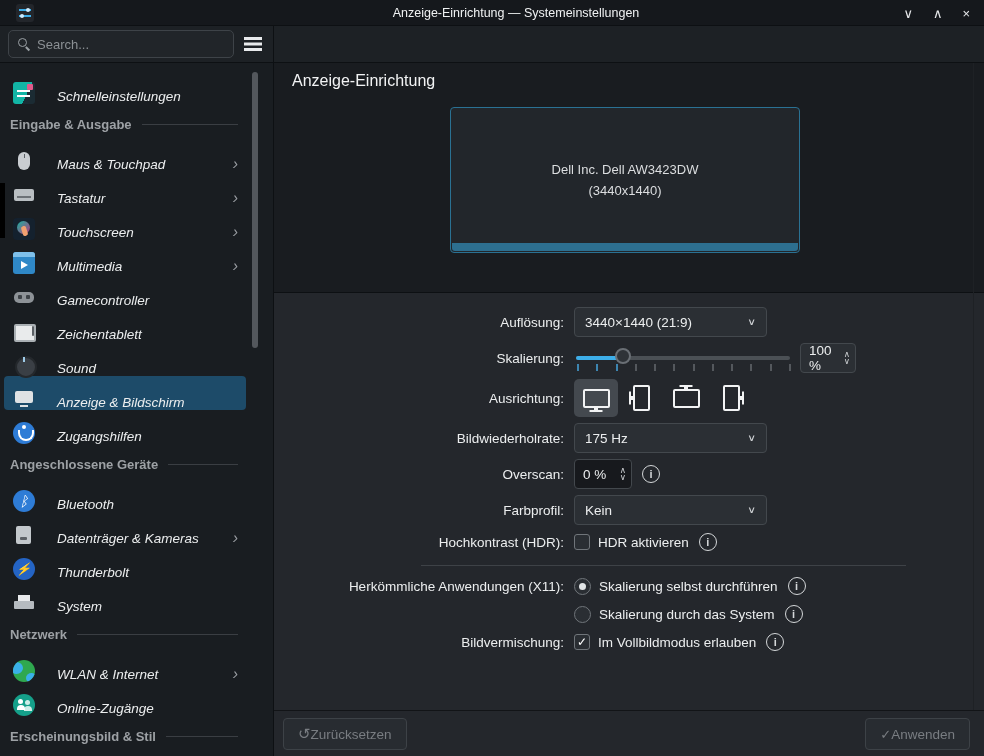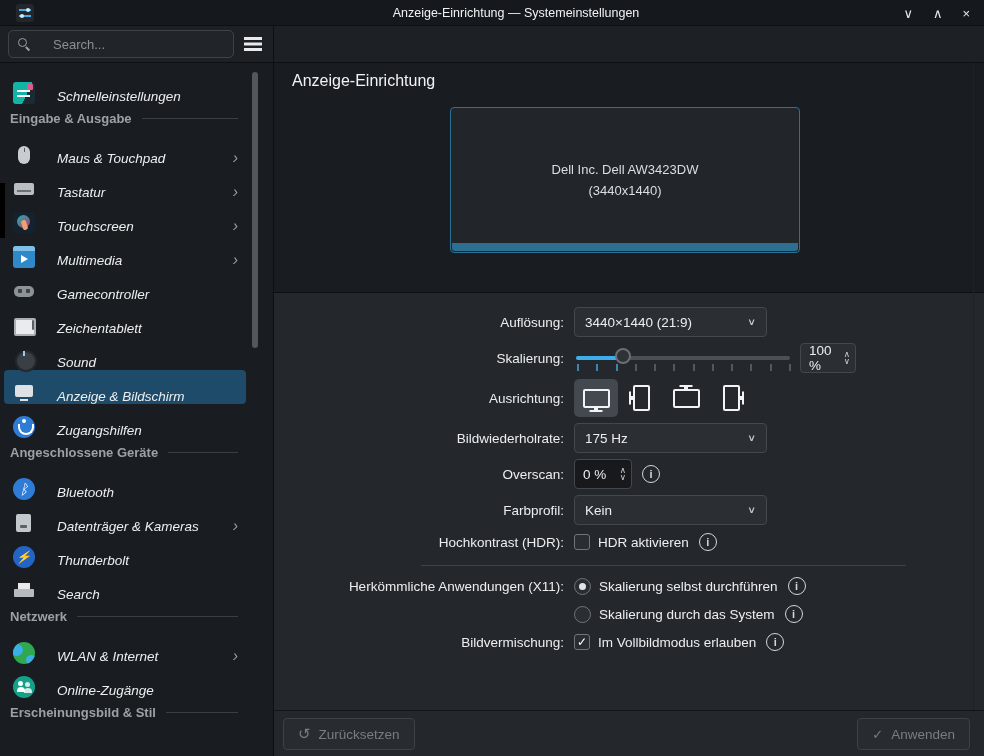--- a/index.html
+++ b/index.html
@@ -30,40 +30,40 @@
     background:#1d2125; border-bottom:1px solid #0d1013; z-index:3; }
   .search { position:absolute; left:8px; top:4px; width:226px; height:28px;
     border:1px solid #3e4348; border-radius:5px; background:#212529;
     display:flex; align-items:center; padding:0 9px; gap:7px; }
   .mag { width:12px; height:12px; position:relative; flex:none; }
   .mag::before { content:""; position:absolute; left:0; top:0; width:7px; height:7px;
     border:1.5px solid #9aa0a4; border-radius:50%; }
   .mag::after { content:""; position:absolute; left:8px; top:8px; width:5px; height:1.5px;
     background:#9aa0a4; transform:rotate(45deg); transform-origin:left center; }
   .search input { background:transparent; border:none; outline:none; color:#eceeef;
-    font:13px "Liberation Sans", sans-serif; width:100%;margin-left:16px; }
+    font:13px "Liberation Sans", sans-serif; width:100%; }
   .search input::placeholder { color:#8b9094; }
   .hamburger { position:absolute; left:243px; top:8px; width:20px; height:20px; }
   .hamburger::before { content:""; position:absolute; left:1px; top:3px; width:18px; height:2.5px;
     background:#e8eaec; box-shadow:0 5.5px 0 #e8eaec, 0 11px 0 #e8eaec; }
   .page-title { position:absolute; left:292px; top:46px; font-size:16px; color:#f2f3f4; }
 
   .vsep { position:absolute; left:273px; top:26px; width:1px; height:730px; background:#0d1013; z-index:5; }
   .notch { position:absolute; left:0; top:183px; width:5px; height:55px; background:#000; z-index:6; }
 
   
   .sidebar { position:absolute; left:0; top:63px; width:273px; height:693px; background:#191d21; }
   .sb-list { position:absolute; left:0; top:7px; width:250px; }
   .sb-item { height:34px; display:flex; align-items:flex-end; gap:22px;
     padding:0 8px 0 9px; margin:0 4px; border-radius:4px; cursor:default;font-style:italic; }
   .sb-item.selected { background:#1d4b69; }
   .sb-label { font-size:13.5px; color:#eceeef; white-space:nowrap; }
   .sb-chev { margin-left:auto; color:#979ba0; font-size:16px; line-height:1; }
   .sb-chev::before { content:"\203A"; }
-  .sb-section { height:28px; margin-top:0; display:flex; align-items:center; padding-left:10px; }
+  .sb-section { height:28px; margin-top:6px; display:flex; align-items:center; padding-left:10px; }
   .sb-section .txt { font-weight:bold; font-size:13px; color:#9da1a5; white-space:nowrap; }
   .sb-section .line { flex:1; height:1px; background:#3a3e43; margin:0 12px 0 10px; }
   .sb-scroll { position:absolute; left:252px; top:9px; width:6px; height:276px;
     background:#53575c; border-radius:3px; }
 
   
   .sb-icon { width:22px; height:22px; flex:none; position:relative; }
   .ic-quick { background:linear-gradient(115deg,#12b5a5 60%,#1b2b33 60%); border-radius:3px; }
   .ic-quick::before { content:""; position:absolute; left:4px; top:8px; width:13px; height:2px;
     background:#fff; box-shadow:0 5px 0 #fff; }
@@ -208,21 +208,21 @@
     border-radius:50%; background:#e2e5e7; }
   .info { width:18px; height:18px; border:1.5px solid #d4d7d9; border-radius:50%;
     display:flex; align-items:center; justify-content:center; font-size:11px; font-weight:bold;
     color:#d4d7d9; margin-left:10px; flex:none; }
   .info::before { content:"i"; }
   .fsep { height:1px; background:#3e4247; margin:12px 0 8px 147px; width:485px; }
 
   
   .footer { position:absolute; left:274px; top:710px; width:710px; height:46px;
     background:#24272c; border-top:1px solid #121417; }
-  .btn { position:absolute; top:7px; height:32px; display:flex; align-items:center; gap:8px;
+  .btn { position:absolute; top:7px; height:32px; display:flex; align-items:center; 
     padding:0 14px; background:#282c31; border:1px solid #3d4247; border-radius:4px;
     color:#797d82; font-size:13.5px; }
   .btn-reset { left:9px; }
   .btn-apply { right:14px; }
   .ic-undo::before { content:"\21BA"; font-size:15px; }
   .ic-check::before { content:"\2713"; font-size:13px; }
 </style>
 </head>
 <body>
 
@@ -312,21 +312,21 @@
         <span class="sb-icon ic-disk"></span>
         <span class="sb-label">Datenträger &amp; Kameras</span>
         <span class="sb-chev"></span>
       </div>
       <div class="sb-item">
         <span class="sb-icon ic-tb"></span>
         <span class="sb-label">Thunderbolt</span>
       </div>
       <div class="sb-item">
         <span class="sb-icon ic-printer"></span>
-        <span class="sb-label">Search</span>
+        <span class="sb-label">System</span>
       </div>
       <div class="sb-section">
         <span class="txt">Netzwerk</span>
           <span class="line"></span>
       </div>
       <div class="sb-item">
         <span class="sb-icon ic-globe"></span>
         <span class="sb-label">WLAN &amp; Internet</span>
         <span class="sb-chev"></span>
       </div>

